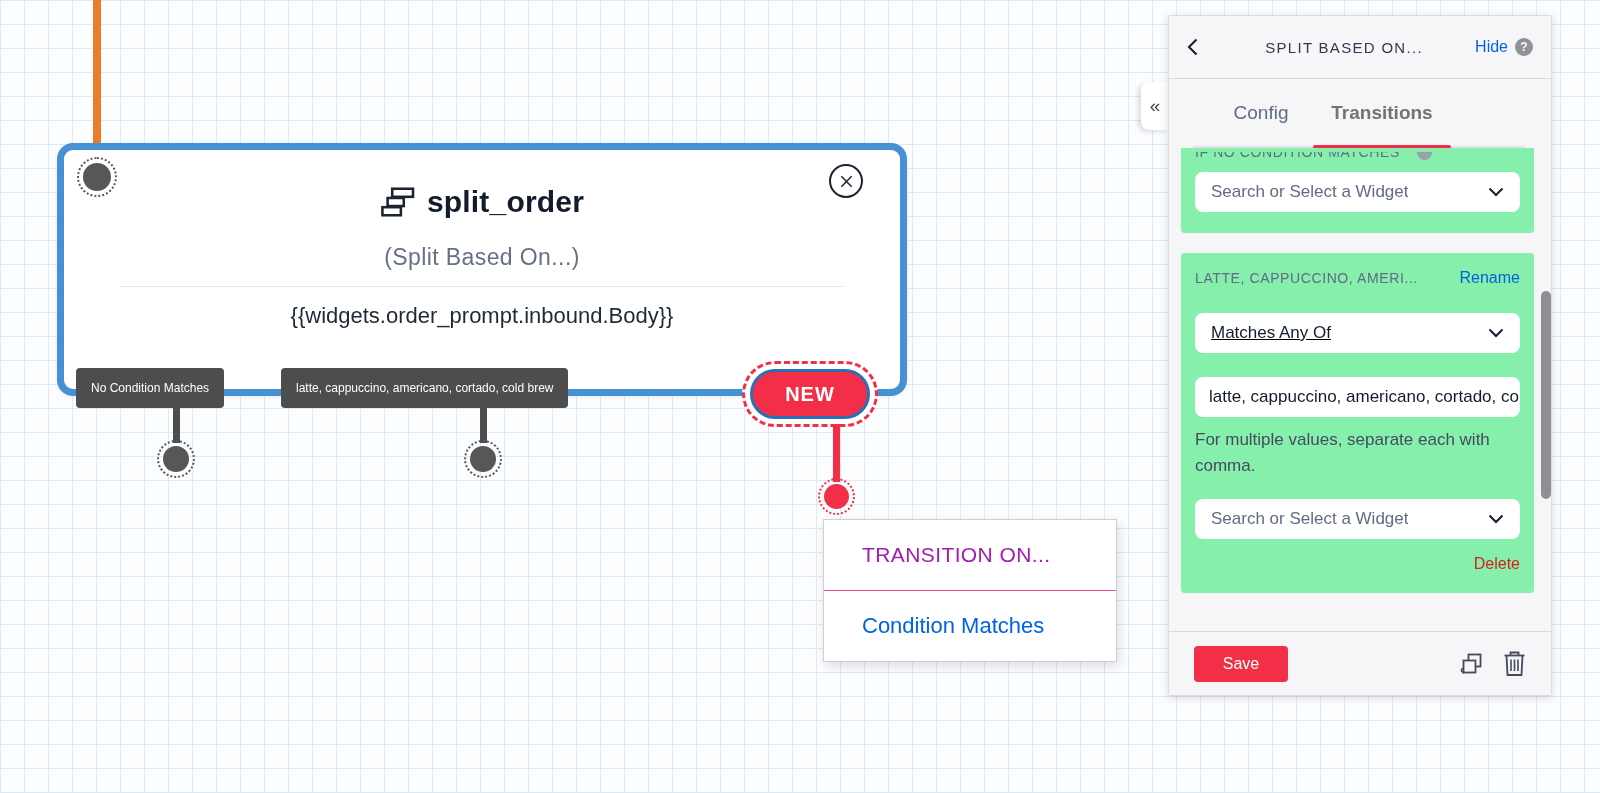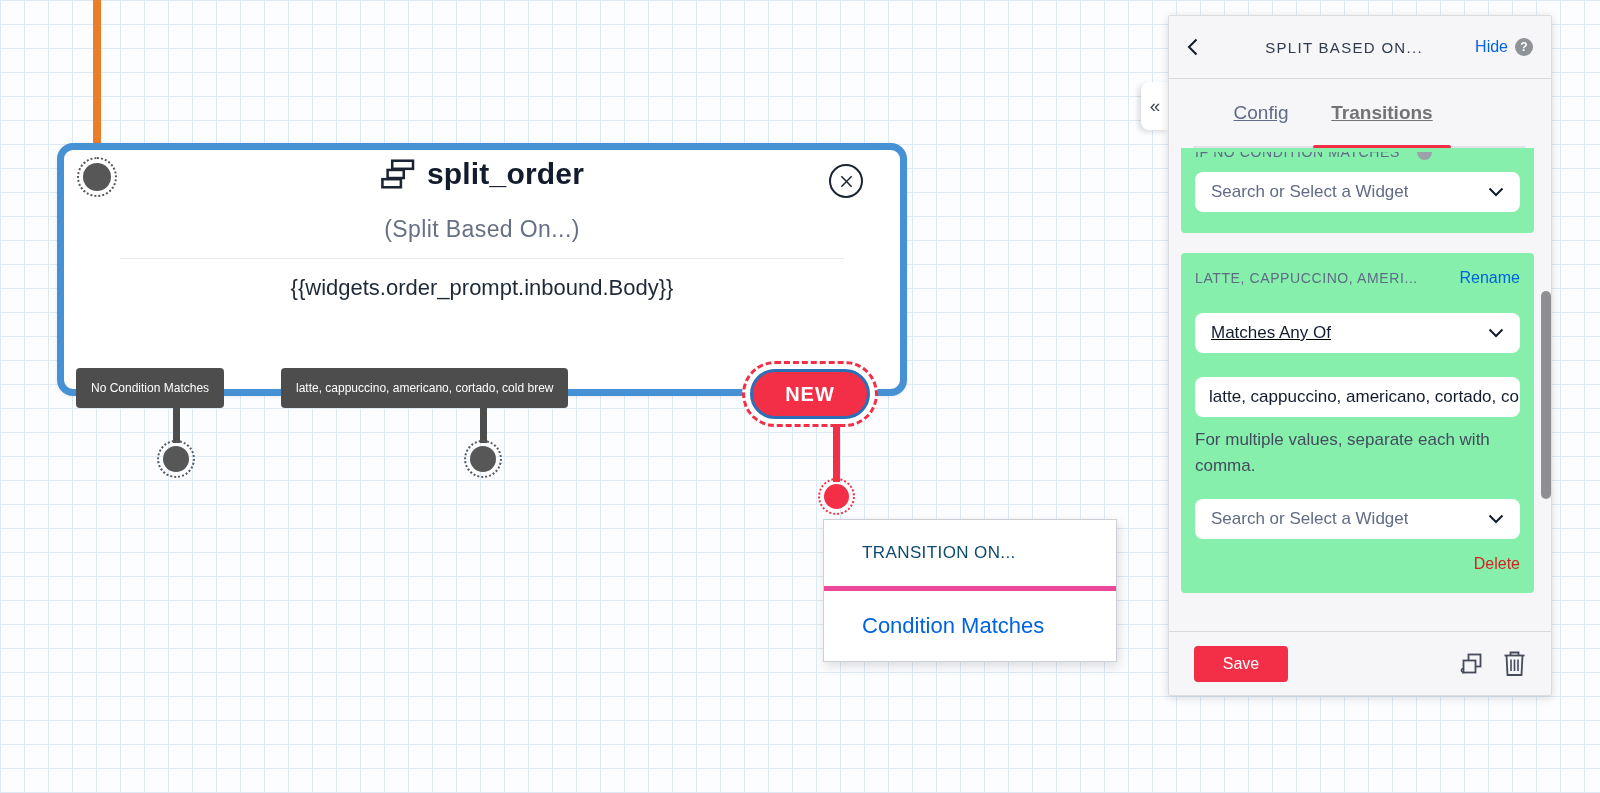--- a/index.html
+++ b/index.html
@@ -21,21 +21,21 @@
   .orange-line { left:93px; top:0; width:8px; height:147px; background:#EC7D28; }
   .faint-stem  { left:95px; top:150px; width:5px; height:10px; background:#ececec; }
 
   
   .widget {
     left:57px; top:143px; width:850px; height:253px;
     background:#ffffff; border:7px solid #4691D3; border-radius:16px;
     box-shadow:0 1px 4px rgba(18,28,45,.08);
     display:flex; flex-direction:column; align-items:center;
   }
-  .widget-title-row { margin-top:4px; display:flex; align-items:center; height:40px; }
+  .widget-title-row { margin-top:32px; display:flex; align-items:center; height:40px; }
   .widget-title { font-size:30px; font-weight:700; color:#121C2D; letter-spacing:.2px; }
   .split-icon { margin-right:11px; display:inline-flex; }
   .widget-subtitle { margin-top:22px; font-size:23px; color:#667085; line-height:26px; letter-spacing:.4px; }
   .widget-divider { margin-top:16px; width:calc(100% - 112px); border-top:1px solid #e6e8eb; }
   .widget-var { margin-top:14px; font-size:22px; color:#1F2A37; line-height:30px; }
 
   .close-btn {
     left:829px; top:164px; width:34px; height:34px; border-radius:50%;
     border:2px solid #1A2433; background:#fff;
     display:flex; align-items:center; justify-content:center; cursor:pointer;
@@ -77,42 +77,42 @@
   .red-ring { left:818px; top:478px; width:37px; height:37px; border-radius:50%;
               border:2px dotted #F22F46; display:flex; align-items:center; justify-content:center; }
   .red-ring .dot { width:25px; height:25px; border-radius:50%; background:#F22F46; }
 
   
   .trans-menu {
     left:823px; top:519px; width:294px; background:#fff;
     border:1px solid #CDCFD4; box-shadow:2px 4px 10px rgba(18,28,45,.14);
   }
   .trans-menu-header { height:71px; display:flex; align-items:center; padding-left:38px;
-    color:#0c4a6e; font-size:17px; letter-spacing:.4px; border-bottom:5px solid #ec4899; }
+    color:#a21caf; font-size:21px; letter-spacing:.4px; border-bottom:1px solid #ec4899; }
   .trans-menu-option { height:70px; display:flex; align-items:center; padding-left:38px;
     color:#0263E0; font-size:22px; cursor:pointer; }
 
   
   .panel {
     left:1168px; top:15px; width:384px; height:681px;
     background:#F6F6F8; border:1px solid #DDDDE0; border-radius:2px;
     box-shadow:0 2px 8px rgba(18,28,45,.16);
   }
   .panel-header { height:63px; display:flex; align-items:center; padding:0 18px;
     border-bottom:1px solid #D9D9DD; }
   .back-btn { width:26px; display:flex; align-items:center; cursor:pointer; }
   .panel-title { flex:1; text-align:center; font-size:15px; font-weight:500; color:#2F3A4C;
     letter-spacing:1.3px; }
   .hide-link { color:#0263E0; font-size:16px; margin-right:7px; cursor:pointer; }
   .help-circle { width:18px; height:18px; border-radius:50%; background:#8E9399; color:#fff;
     font-size:12px; font-weight:700; display:flex; align-items:center; justify-content:center; }
 
   .tabs { position:relative; height:69px; }
   .tab { position:absolute; top:0; height:67px; display:flex; align-items:center;
-    justify-content:center; font-size:19px; cursor:pointer;text-decoration:underline; }
+    justify-content:center; font-size:19px; cursor:pointer; }
   .tab-config { left:24px; width:136px; color:#606B85; }
   .tab-transitions { left:144px; width:138px; color:#737373; font-weight:700; }
   .tab-track { position:absolute; left:24px; right:26px; bottom:0; height:2px; background:#E1E3EA; }
   .tab-underline { position:absolute; left:144px; width:138px; bottom:-1px; height:4px;
     background:#F22F46; border-radius:2px; }
 
   .panel-scroll { position:absolute; left:0; top:132px; width:100%; height:485px;
     overflow:hidden; padding:0 19px 0 12px; }
   .card { width:353px; background:#86efac; border-radius:4px; }
   .card1 { margin-top:-4px; padding:8px 14px 21px; }

